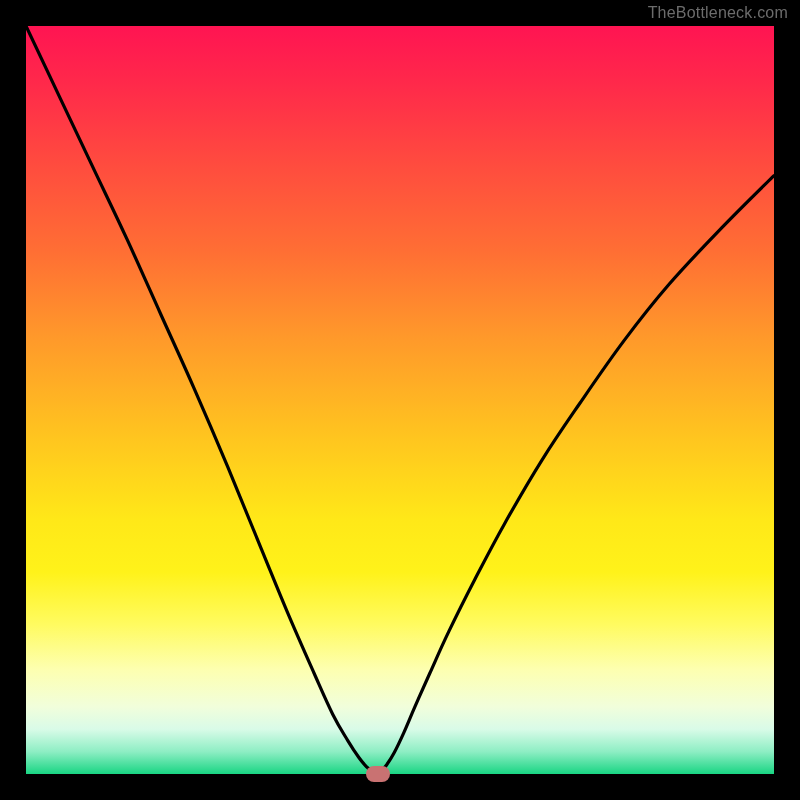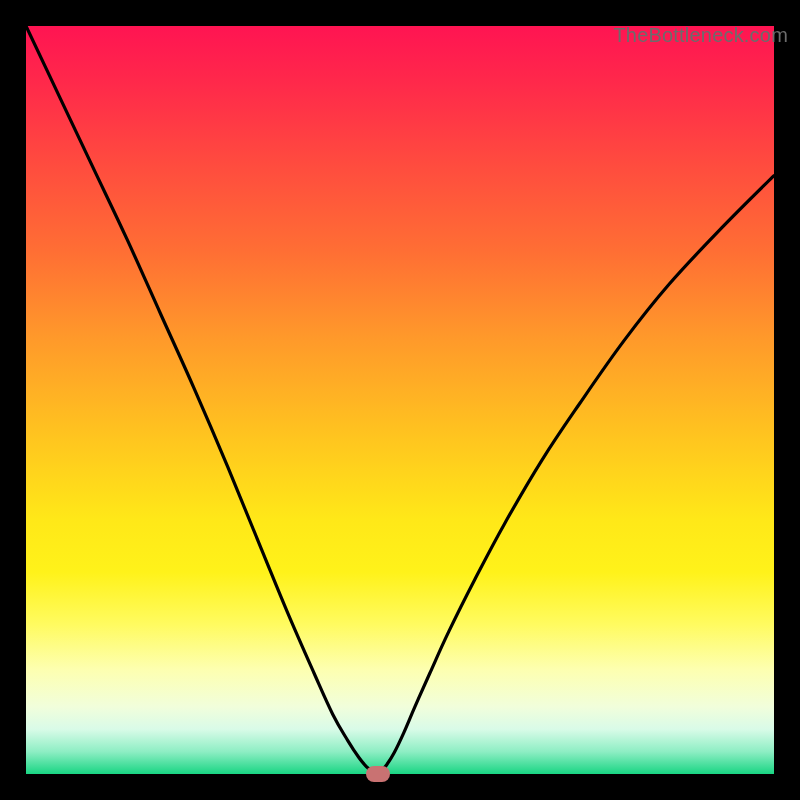--- a/index.html
+++ b/index.html
@@ -14,27 +14,26 @@
   .frame {
     position: relative;
     width: 800px;
     height: 800px;
     background: #000;
   }
   .watermark {
     position: absolute;
     top: 4px;
     right: 12px;
-    font-size: 20px;
+    font-size: 16px;
     color: #6c6c6c;
     font-weight: 500;
     letter-spacing: 0.2px;
     z-index: 2;
     user-select: none;
-    margin-top: 20px;
   }
   .plot {
     position: absolute;
     left: 26px;
     top: 26px;
     width: 748px;
     height: 748px;
     background: linear-gradient(
       to bottom,
       #ff1452 0%,

